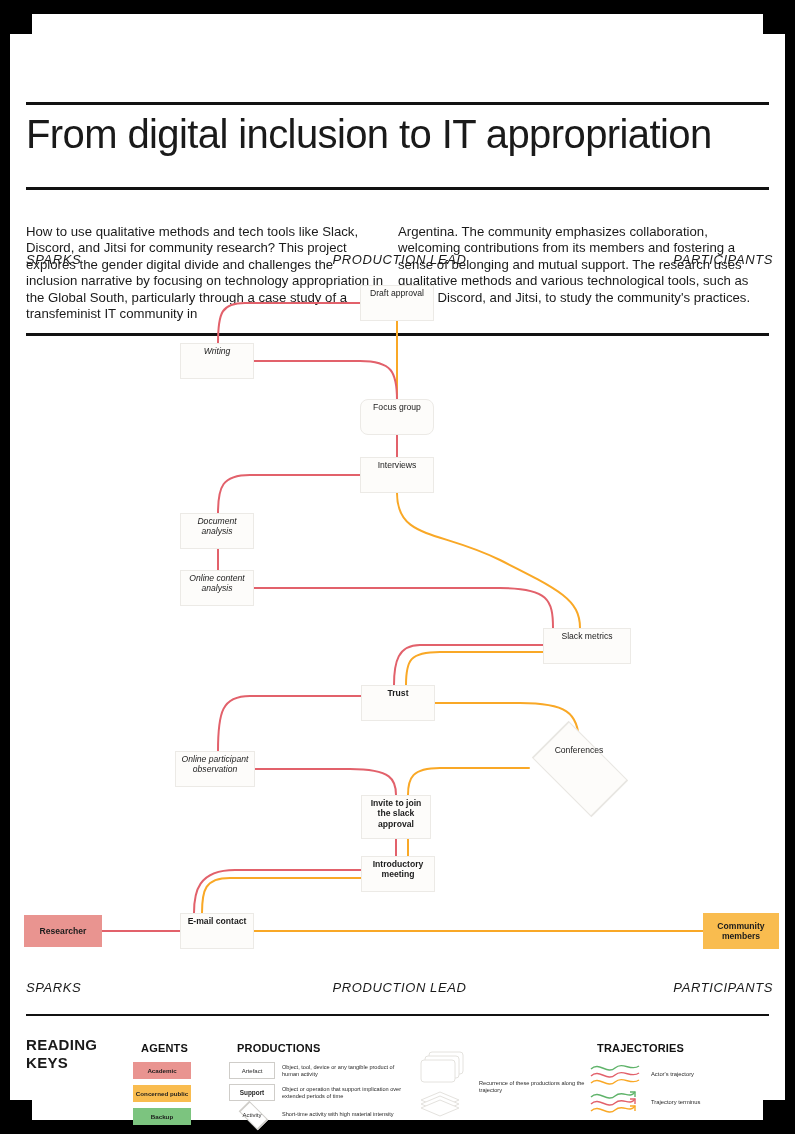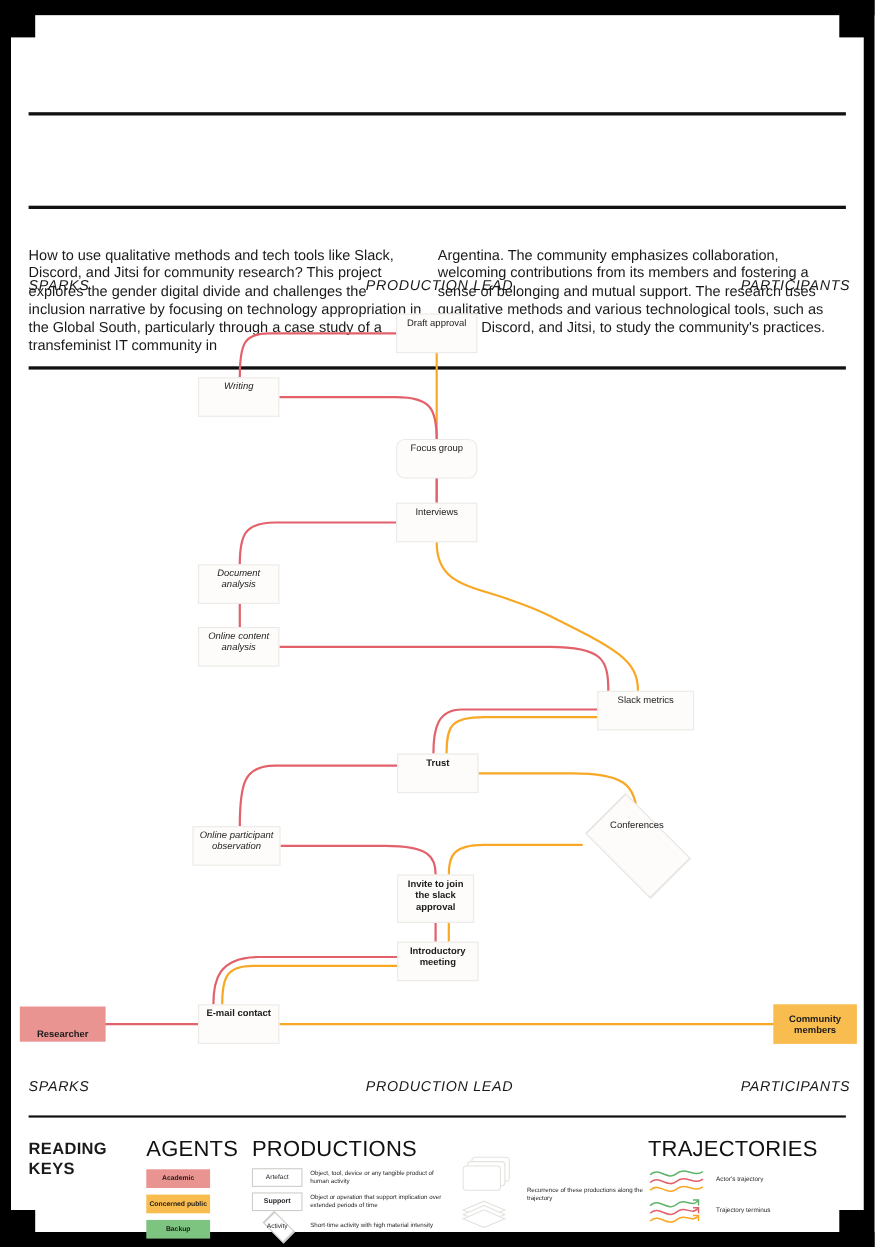--- a/index.html
+++ b/index.html
@@ -122,21 +122,21 @@
     font-size:8.6px;line-height:10.4px;color:#1c1c1c;
     box-sizing:border-box;padding:2px 4px;
   }
 
   
   .legend{
     position:absolute;left:16px;top:1012px;width:747px;height:105px;
     z-index:3;
   }
   .legend h3{
-    margin:0;font-size:20px;font-weight:400;letter-spacing:0.2px;
+    margin:8px;font-size:11px;font-weight:700;letter-spacing:0.2px;
     color:#111;
   }
   .reading-keys{
     position:absolute;left:0;top:10px;width:95px;
     font-size:15px;font-weight:bold;line-height:18px;letter-spacing:0.3px;
   }
   .lg-agents{position:absolute;left:107px;top:8px;width:100px;}
   .lg-prod{position:absolute;left:203px;top:8px;width:180px;}
   .lg-recur{position:absolute;left:393px;top:24px;width:180px;}
   .lg-traj{position:absolute;left:563px;top:8px;width:200px;}
@@ -174,20 +174,21 @@
 <div class="page">
 
   <div class="frame-top"></div>
   <div class="frame-bottom"></div>
   <div class="frame-left"></div>
   <div class="frame-right"></div>
 
   <div class="sheet">
 
     <div class="rule rule-top"></div>
+    <div class="title">From digital inclusion to IT appropriation</div>
     <div class="rule rule-mid"></div>
 
     <div class="abstract">
       <div class="col">How to use qualitative methods and tech tools like Slack, Discord, and Jitsi for community research? This project explores the gender digital divide and challenges the inclusion narrative by focusing on technology appropriation in the Global South, particularly through a case study of a transfeminist IT community in</div>
       <div class="col">Argentina. The community emphasizes collaboration, welcoming contributions from its members and fostering a sense of belonging and mutual support. The research uses qualitative methods and various technological tools, such as Slack, Discord, and Jitsi, to study the community's practices.</div>
     </div>
 
     <div class="rule rule-bot"></div>
 
     <div class="axis-row axis-top">
@@ -360,21 +361,21 @@
       </div>
       <div class="node bold" style="left: 361px; top: 795px; width: 70px; height: 44px;">
         <span>Invite to join the slack approval</span>
       </div>
       <div class="node bold" style="left: 361px; top: 856px; width: 74px; height: 36px;">
         <span>Introductory meeting</span>
       </div>
       <div class="node bold" style="left: 180px; top: 913px; width: 74px; height: 36px;">
         <span>E-mail contact</span>
       </div>
-      <div class="agent-node" style="left: 18px; top: 915px; width: 78px; height: 32px; background: rgb(233, 148, 144); align-items: flex-end;">
+      <div class="agent-node" style="left: 24px; top: 915px; width: 78px; height: 32px; background: rgb(233, 148, 144);">
         <span>Researcher</span>
       </div>
       <div class="agent-node" style="left: 703px; top: 913px; width: 76px; height: 36px; background: rgb(249, 188, 79);">
         <span>Community members</span>
       </div>
     </div>
 
   <div class="corner c-tl"></div>
   <div class="corner c-tr"></div>
   <div class="corner c-bl"></div>

